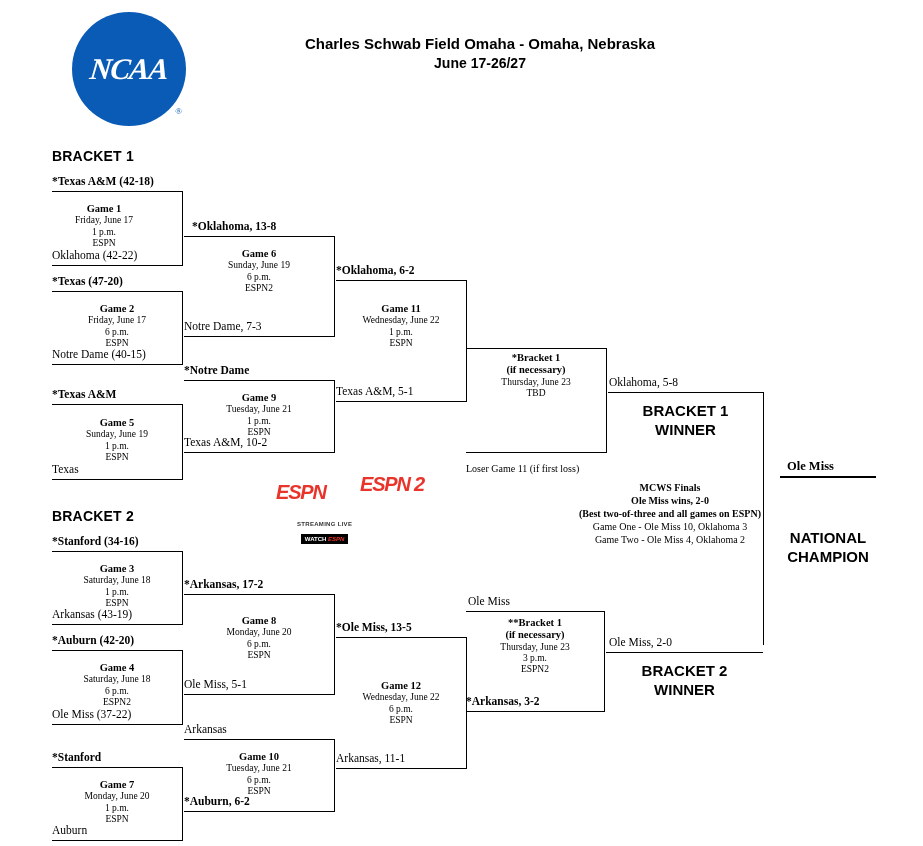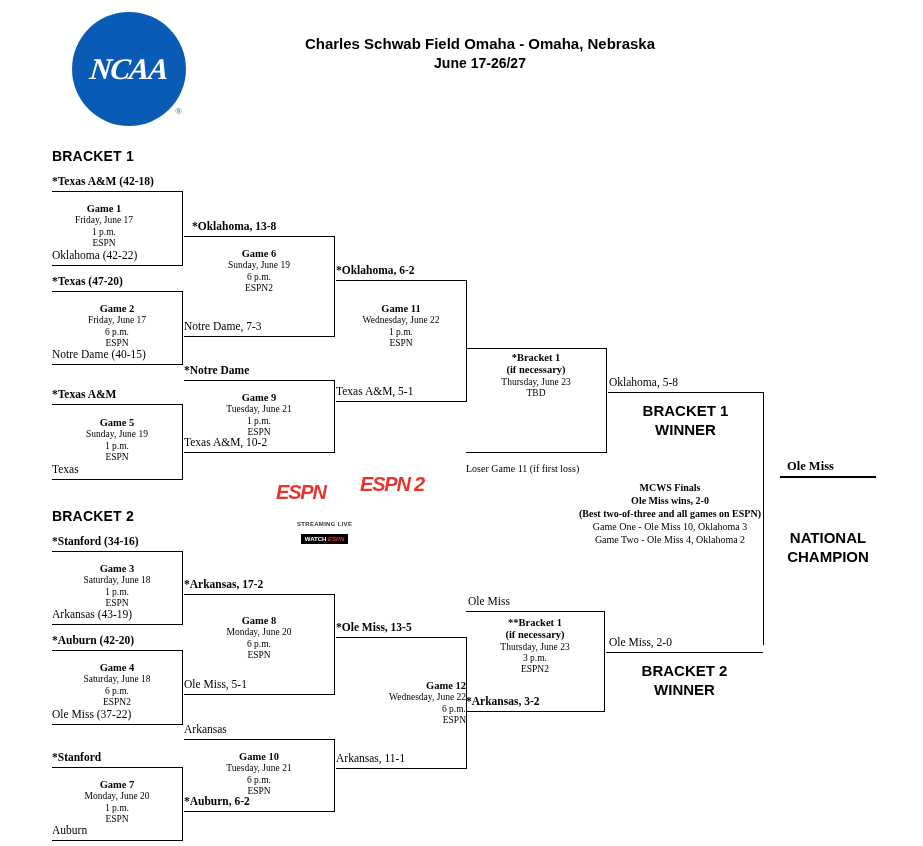--- a/index.html
+++ b/index.html
@@ -311,21 +311,21 @@
   <div>Tuesday, June 21</div>
   <div>6 p.m.</div>
   <div>ESPN</div>
 </div>
 <div class="abs team team-b" style="left:184px; top:795px;">*Auburn, 6-2</div>
 <div class="abs hline" style="left:184px; top:811px; width:150px;"></div>
 <div class="abs vline" style="left:334px; top:739px; height:73px;"></div>
 
 <div class="abs team team-b" style="left:336px; top:621px;">*Ole Miss, 13-5</div>
 <div class="abs hline" style="left:336px; top:637px; width:130px;"></div>
-<div class="abs game" style="left:336px; top:680px; width:130px;text-align:right;">
+<div class="abs game" style="left:336px; top:680px; width:130px;">
   <div class="g-name">Game 12</div>
   <div>Wednesday, June 22</div>
   <div>6 p.m.</div>
   <div>ESPN</div>
 </div>
 <div class="abs team" style="left:336px; top:752px;">Arkansas, 11-1</div>
 <div class="abs hline" style="left:336px; top:768px; width:130px;"></div>
 <div class="abs vline" style="left:466px; top:637px; height:132px;"></div>
 
 <div class="abs team" style="left:468px; top:595px;">Ole Miss</div>

